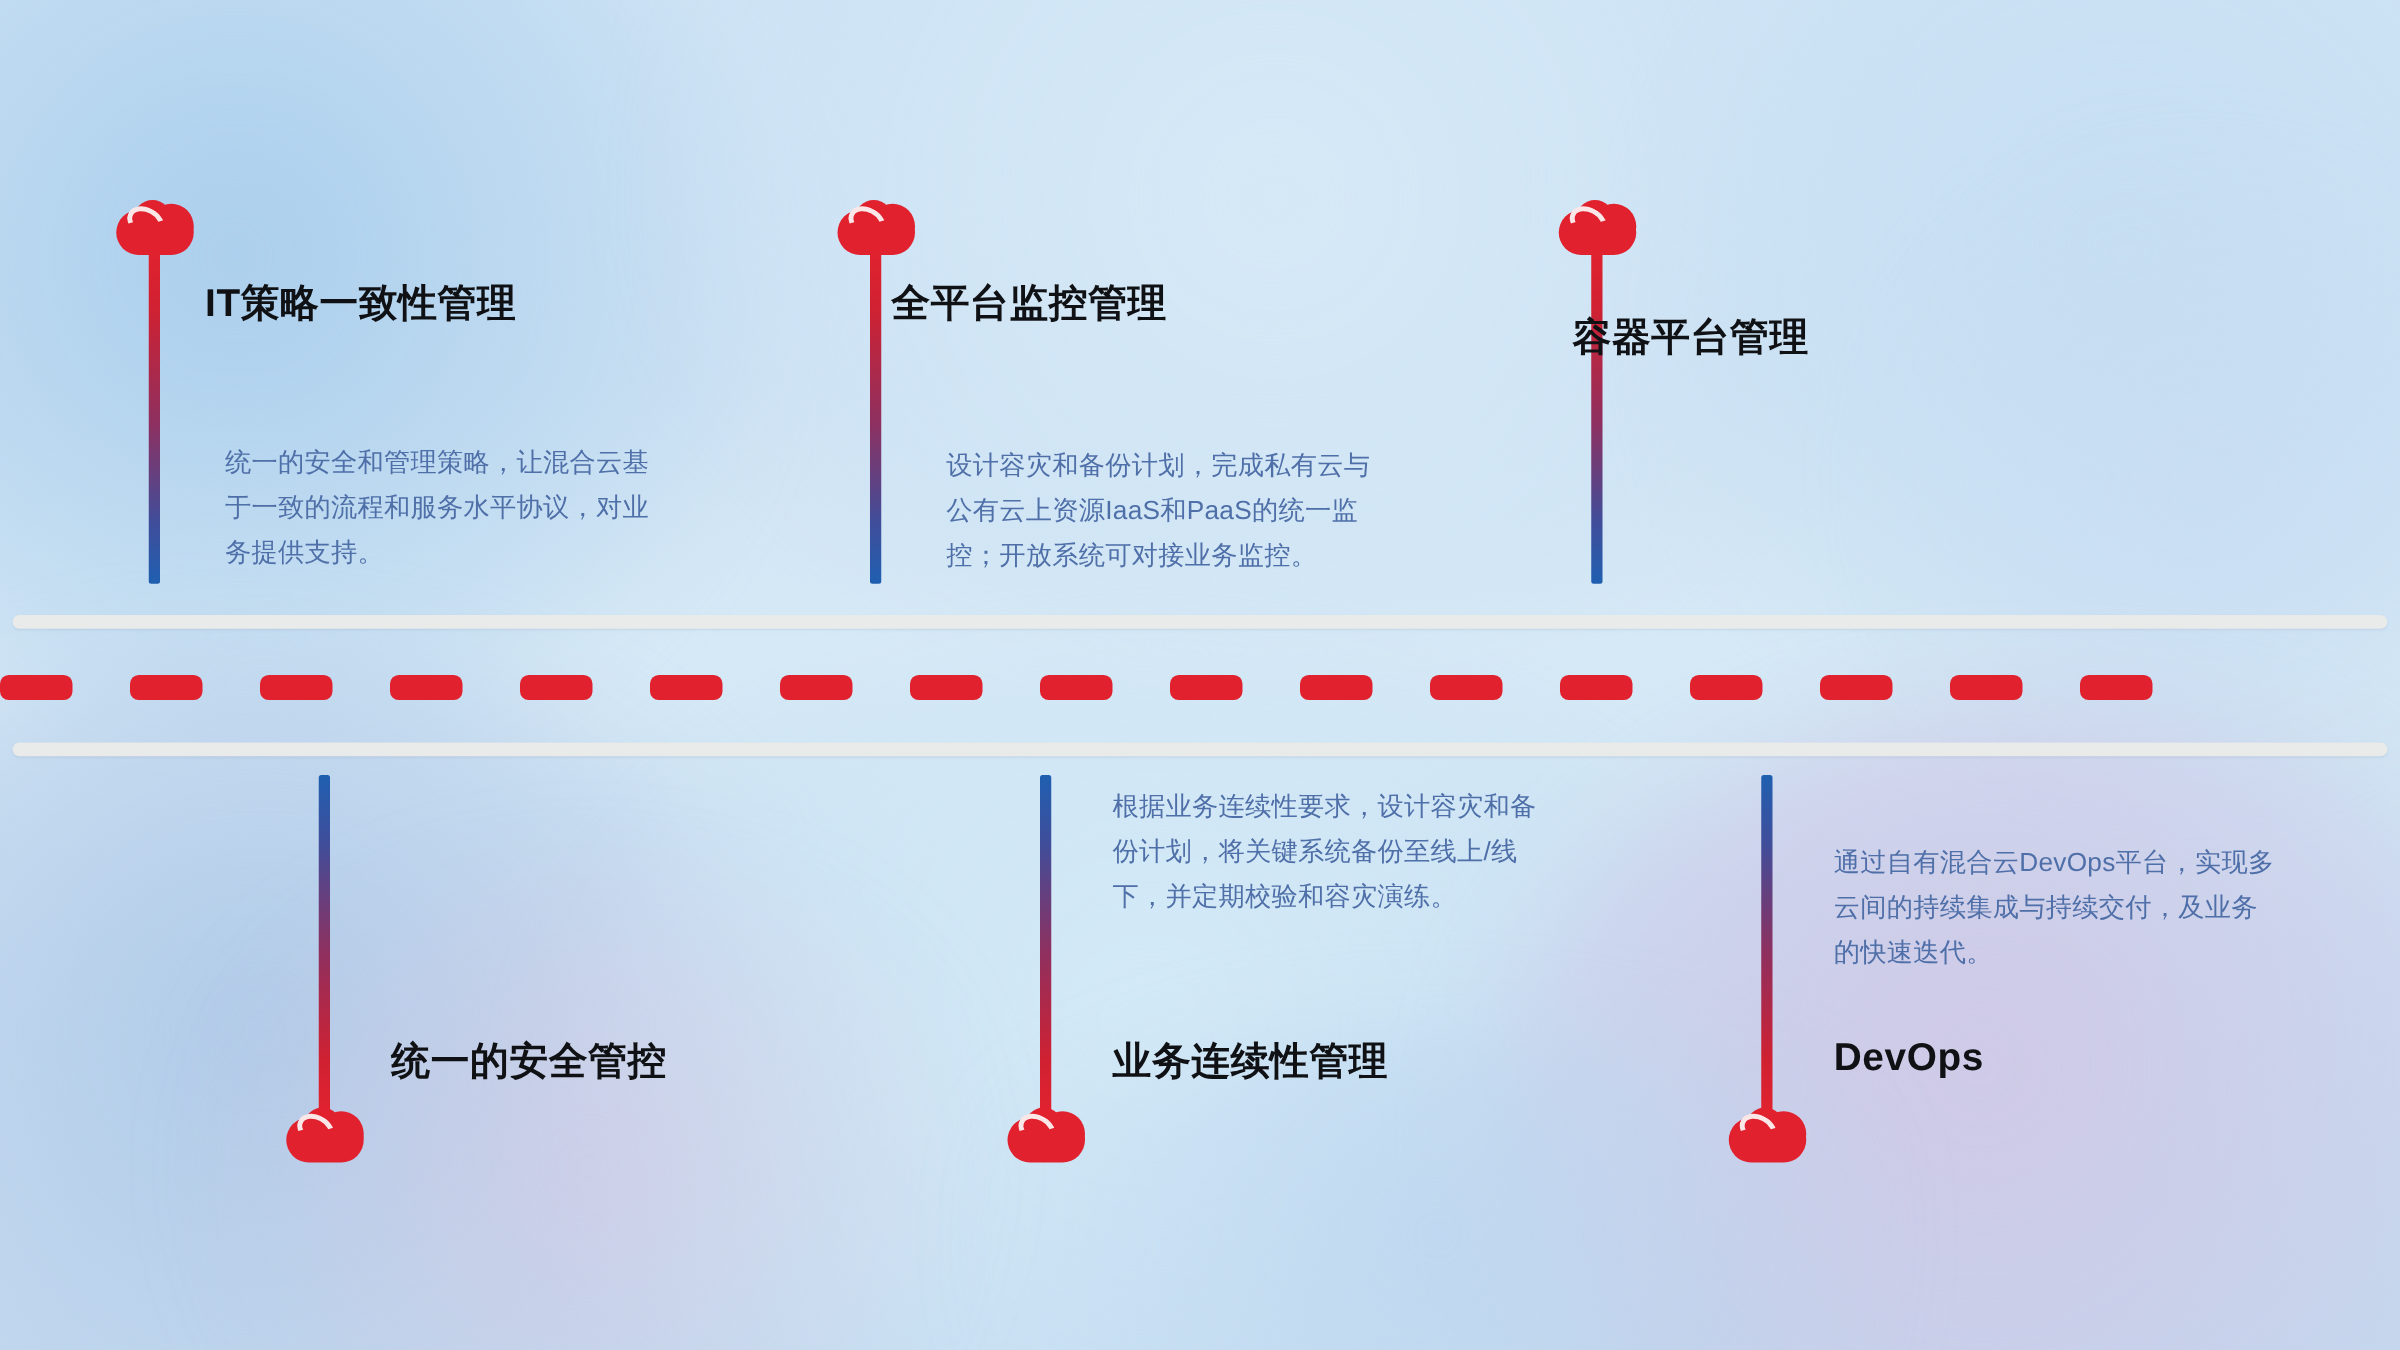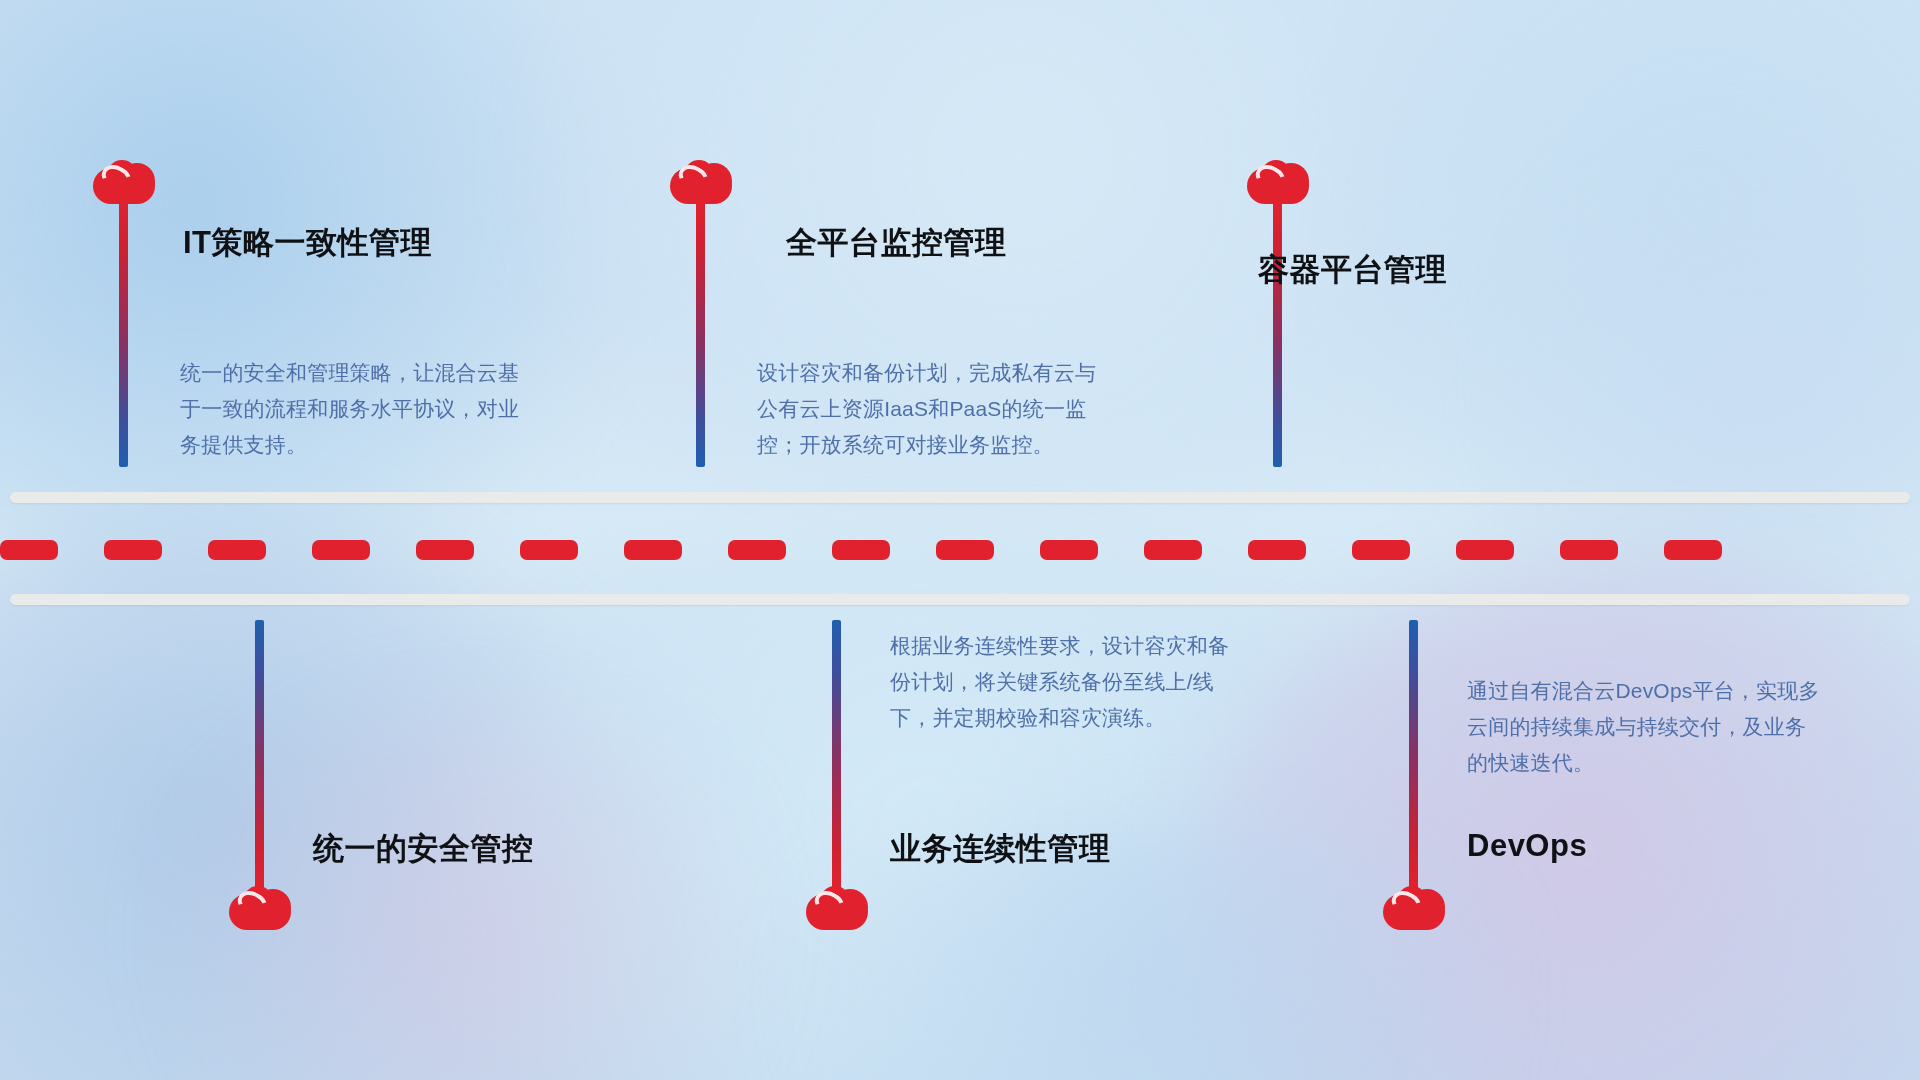--- a/index.html
+++ b/index.html
@@ -90,34 +90,34 @@
   <div class="pin" style="left:93px;top:160px;">
     <div class="cloud">
         <div class="c-body"></div>
         <div class="c-l"></div>
         <div class="c-r"></div>
         <div class="c-m"></div>
         <div class="c-hl"></div>
       </div>
   </div>
   <div class="stem down" style="left:119px;top:200px;height:267px;"></div>
-  <div class="title" style="left:183px;top:222px;">IT策略一致性管理</div>
-  <div class="body-text" style="left:180px;top:355px;">统一的安全和管理策略，让混合云基于一致的流程和服务水平协议，对业务提供支持。</div>
+  <div class="title" style="left:164px;top:222px;">IT策略一致性管理</div>
+  <div class="body-text" style="left:180px;top:355px;font-family:Liberation Mono, monospace;">统一的安全和管理策略，让混合云基于一致的流程和服务水平协议，对业务提供支持。</div>
 
   <div class="pin" style="left:670px;top:160px;">
     <div class="cloud">
         <div class="c-body"></div>
         <div class="c-l"></div>
         <div class="c-r"></div>
         <div class="c-m"></div>
         <div class="c-hl"></div>
       </div>
   </div>
   <div class="stem down" style="left:696px;top:200px;height:267px;"></div>
-  <div class="title" style="left:786px;top:222px;">全平台监控管理</div>
+  <div class="title" style="left:713px;top:222px;">全平台监控管理</div>
   <div class="body-text" style="left:757px;top:355px;">设计容灾和备份计划，完成私有云与公有云上资源IaaS和PaaS的统一监控；开放系统可对接业务监控。</div>
 
   <div class="pin" style="left:1247px;top:160px;">
     <div class="cloud">
         <div class="c-body"></div>
         <div class="c-l"></div>
         <div class="c-r"></div>
         <div class="c-m"></div>
         <div class="c-hl"></div>
       </div>

